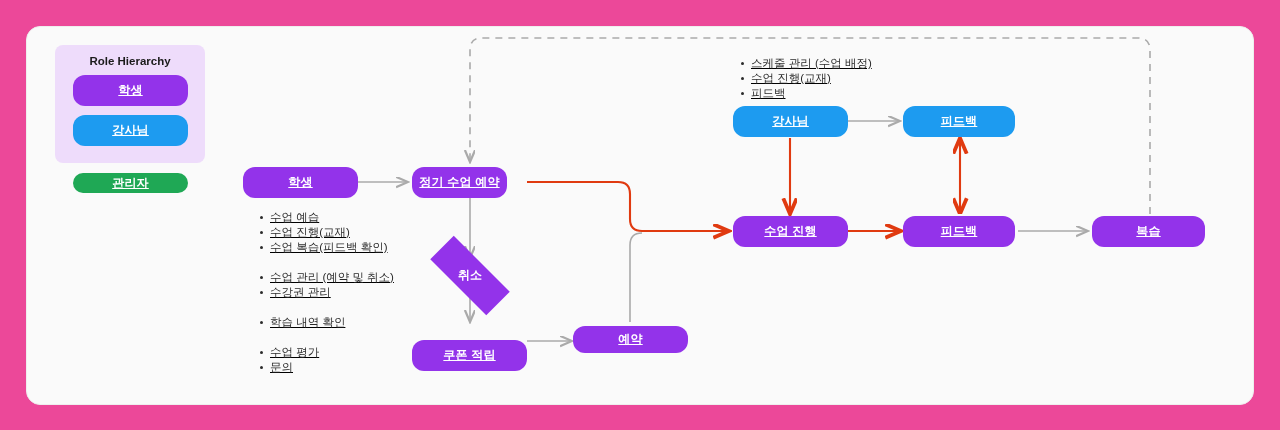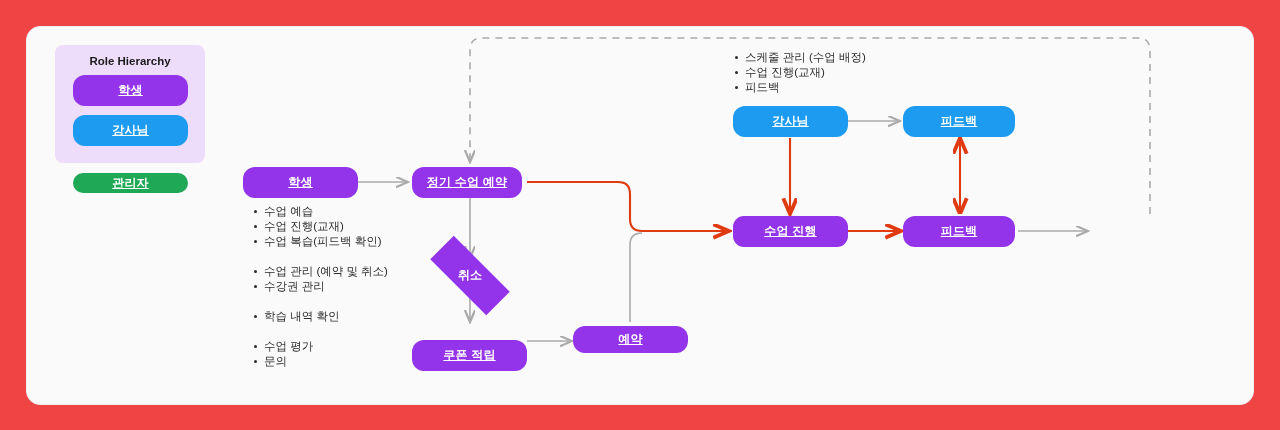--- a/index.html
+++ b/index.html
@@ -6,21 +6,21 @@
     margin: 0;
     padding: 0;
     background: #ffffff;
     font-family: "Liberation Sans", "DejaVu Sans", sans-serif;
   }
   #root {
     position: relative;
     width: 1280px;
     height: 430px;
     overflow: hidden;
-    background: #ef4444;
+    background: #ec4899;
   }
   #card {
     position: absolute;
     left: 26px;
     top: 26px;
     width: 1228px;
     height: 379px;
     background: #fafafa;
     border: 1px solid #eeeeee;
     border-radius: 14px;
@@ -94,23 +94,24 @@
     top: 10px;
     width: 100%;
     text-align: center;
     font-size: 11.5px;
     font-weight: 700;
     color: #1b1b1b;
   }
 
   .bullets {
     position: absolute;
-    margin: 0;
+    margin: 6px;
     padding: 0;
     list-style: none;
+    text-decoration: underline;
   }
   .bullets li {
     position: relative;
     padding-left: 12px;
     font-size: 11.5px;
     line-height: 15px;
     color: #2b2b2b;
     white-space: nowrap;
   }
   .bullets li.gap {
@@ -202,21 +203,21 @@
   <ul class="bullets" style="left:733px; top:50px;">
     <li>스케줄 관리 (수업 배정)</li>
     <li>수업 진행(교재)</li>
     <li>피드백</li>
   </ul>
 
   <div class="node rounded purple" style="left:243px; top:167px; width:115px; height:31px;">
     <span>학생</span>
   </div>
 
-  <div class="node rounded purple" style="left:412px; top:167px; width:110px; height:31px;">
+  <div class="node rounded purple" style="left:412px; top:167px; width:95px; height:31px;">
     <span>정기 수업 예약</span>
   </div>
 
   <div class="diamond-wrap" style="left:414px; top:252px; width:112px; height:47px;">
     <div class="diamond-shape"></div>
     <div class="diamond-label">취소</div>
   </div>
 
   <div class="node rounded purple" style="left:412px; top:326px; width:115px; height:31px;margin-top:14px;">
     <span>쿠폰 적립</span>
@@ -227,22 +228,25 @@
   </div>
 
   <div class="node rounded blue" style="left:733px; top:106px; width:115px; height:31px;">
     <span>강사님</span>
   </div>
 
   <div class="node rounded blue" style="left:903px; top:106px; width:112px; height:31px;">
     <span>피드백</span>
   </div>
 
-  <div class="node rounded purple" style="left:733px; top:216px; width:115px; height:31px;border-radius:11px;">
+  <div class="node rounded purple" style="left:733px; top:216px; width:115px; height:31px;">
     <span>수업 진행</span>
   </div>
 
   <div class="node rounded purple" style="left:903px; top:216px; width:112px; height:31px;">
     <span>피드백</span>
   </div>
 
+  <div class="node rounded purple" style="left:1092px; top:216px; width:113px; height:31px;">
+    <span>복습</span>
+  </div>
 
 </div>
 
 </body></html>

